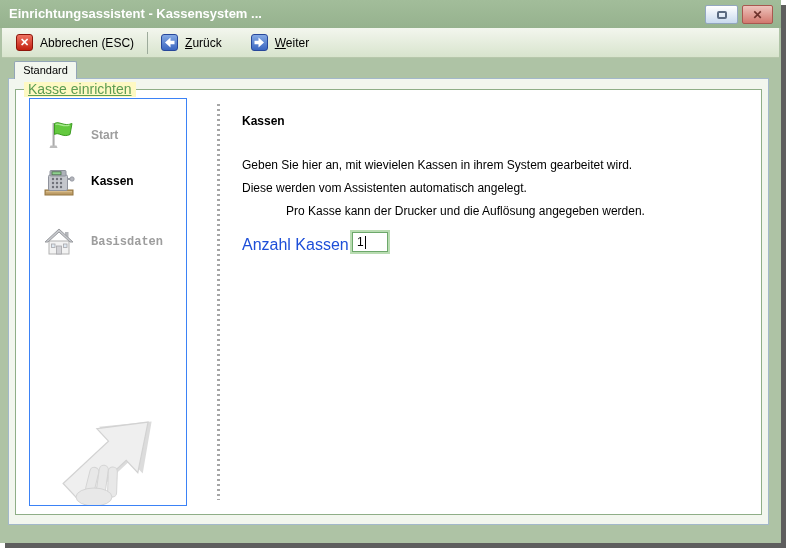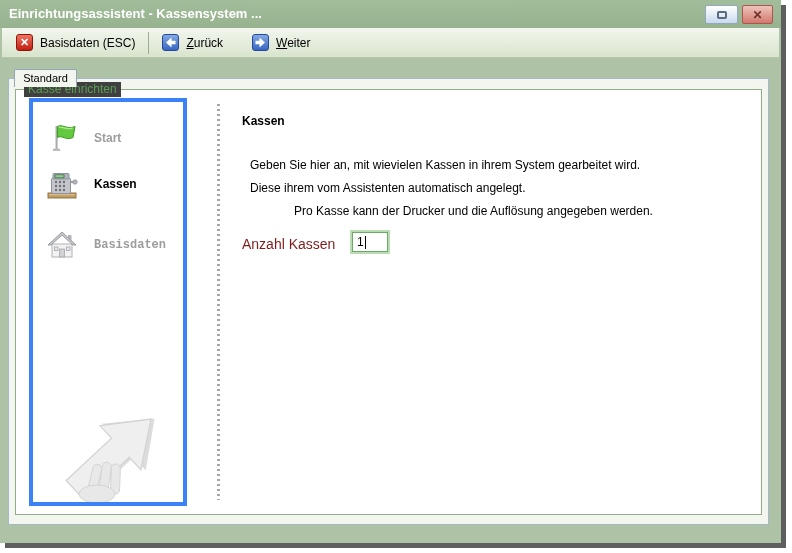--- a/index.html
+++ b/index.html
@@ -34,50 +34,50 @@
            align-items:center; justify-content:center; }
   .ic-abort { background:linear-gradient(#ef7362,#c21f10); border:1px solid #8e150a;
               color:#fff; font-weight:bold; font-size:11px; line-height:1; }
   .ic-blue { background:linear-gradient(#84a9e4,#3a66c0); border:1px solid #27479a; }
   u { text-decoration:underline; }
 
   
   .tab { position:absolute; left:14px; top:61px; width:63px; height:18px; z-index:3;
          background:#f2f6ee; border:1px solid #93a5b6; border-bottom:none;
          border-radius:2px 2px 0 0; text-align:center; font-size:11px;
-         padding-top:2px; color:#000;margin-top:8px; }
+         padding-top:2px; color:#000; }
   .panel { position:absolute; left:8px; top:78px; width:761px; height:447px;
            background:#f2f6ee; border:1px solid #a3b8ca; z-index:1; }
 
   
   .groupbox { position:absolute; left:6px; top:10px; width:747px; height:426px;
               border:1px solid #8fae87; background:#ffffff; }
   .grouplabel { position:absolute; top:-8px; left:8px; padding:0 4px;
-                background:#404040; color:#5c9c52; font-size:12px; line-height:15px; }
+                background:#fef9c3; color:#5c9c52; font-size:14px; line-height:15px;text-decoration:underline; }
 
   
   .sidebar { position:absolute; left:13px; top:8px; width:158px; height:408px;
-             background:#ffffff; border:4px solid #3b82f6; }
+             background:#ffffff; border:1px solid #3b82f6; }
   .nav-item { position:absolute; left:12px; width:138px; height:44px;
               display:flex; align-items:center; gap:15px; cursor:default; }
   .nav-item svg { width:34px; height:34px; flex:0 0 34px; }
   .nav-label { font-size:12px; font-weight:bold; color:#9d9d9d; }
   .nav-item.active .nav-label { color:#000000; }
   .watermark { position:absolute; left:2px; bottom:0; width:154px; height:96px; }
 
   
   .dotted-sep { position:absolute; left:201px; top:14px; bottom:14px; width:3px;
                 background:repeating-linear-gradient(to bottom,#a6a6a6 0 2px,transparent 2px 5px); }
 
   
   .content-heading { position:absolute; left:226px; top:24px; font-size:12px;
                      font-weight:bold; color:#000; }
-  .para { position:absolute; left:234px; font-size:12px; color:#000; }
+  .para { position:absolute; left:226px; font-size:12px; color:#000; }
   .p0 { top:68px; } .p1 { top:91px; } .p2 { top:114px;margin-left:44px; }
-  .field-label { position:absolute; left:226px; top:146px; font-size:14px; color:#7f1d1d; }
+  .field-label { position:absolute; left:226px; top:146px; font-size:16px; color:#1d4ed8; }
   .field-input { position:absolute; left:336px; top:142px; width:36px; height:20px;
                  background:#ffffff; border:1px solid #6da86b;
                  box-shadow:0 0 0 2px #b9dcb2; display:flex; align-items:center;
                  padding-left:4px; font-size:12px; color:#000; }
   .caret { display:inline-block; width:1px; height:13px; background:#000; margin-left:1px; }
 </style>
 </head>
 <body>
 
 <div class="window">
@@ -88,21 +88,21 @@
       <span class="restore-glyph"></span>
     </div>
     <div class="winbtn btn-close">
       <span>✕</span>
     </div>
   </div>
 
   <div class="toolbar">
     <div class="tb-btn">
       <span class="ic-sq ic-abort">✕</span>
-      <span>Basisdaten (ESC)</span>
+      <span>Abbrechen (ESC)</span>
     </div>
     <div class="tb-sep"></div>
     <div class="tb-btn">
       <span class="ic-sq ic-blue">
         <svg width="11" height="11" viewBox="0 0 11 11">
             <path d="M6.5,0.5 L1,5.5 L6.5,10.5 L6.5,7.2 L10.5,7.2 L10.5,3.8 L6.5,3.8 Z" fill="#ffffff"></path>
           </svg>
       </span>
       <span><u>Z</u><span>urück</span></span>
     </div>
@@ -181,21 +181,21 @@
             <rect x="76" y="58" width="9" height="30" rx="4.5" transform="rotate(2 80 72)"></rect>
             <ellipse cx="62" cy="88" rx="18" ry="9"></ellipse>
           </g>
         </svg>
       </div>
 
       <div class="dotted-sep"></div>
 
       <div class="content-heading">Kassen</div>
       <div class="para p0">Geben Sie hier an, mit wievielen Kassen in ihrem System gearbeitet wird.</div>
-      <div class="para p1">Diese ihrem vom Assistenten automatisch angelegt.</div>
+      <div class="para p1">Diese werden vom Assistenten automatisch angelegt.</div>
       <div class="para p2">Pro Kasse kann der Drucker und die Auflösung angegeben werden.</div>
 
       <div class="field-label">Anzahl Kassen</div>
       <div class="field-input">
         <span>1</span>
         <span class="caret"></span>
       </div>
 
     </div>
   </div>

